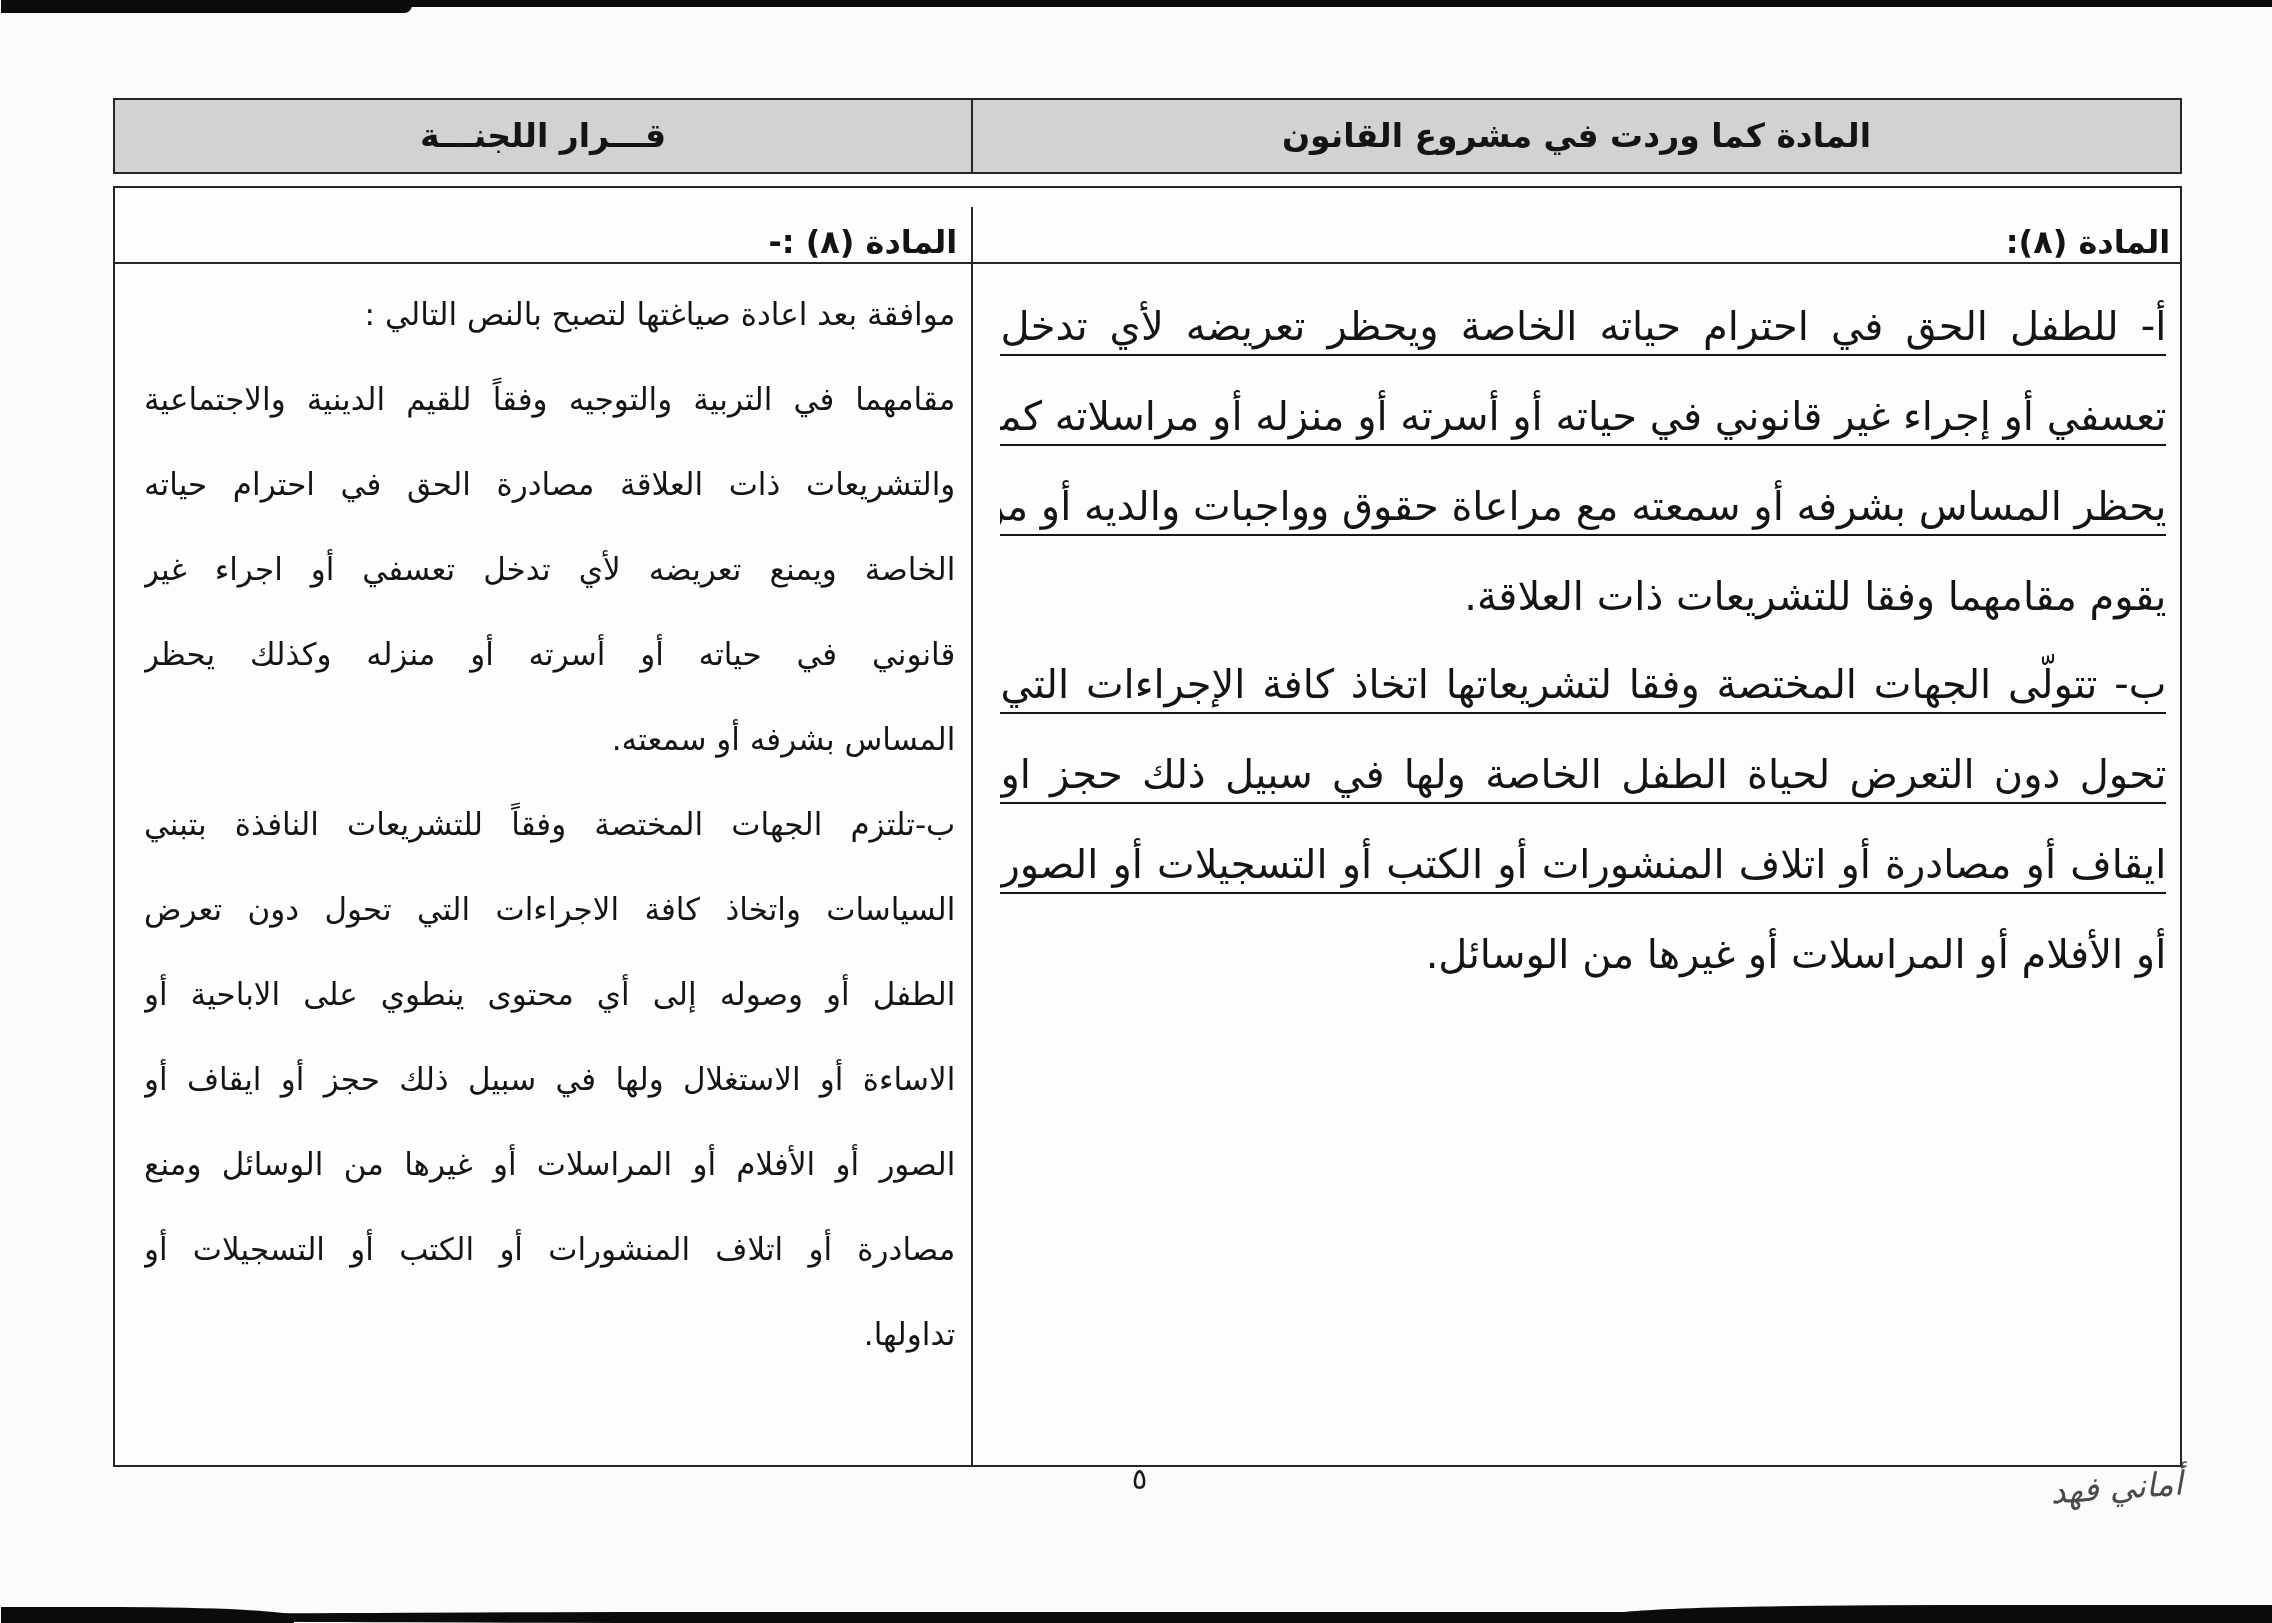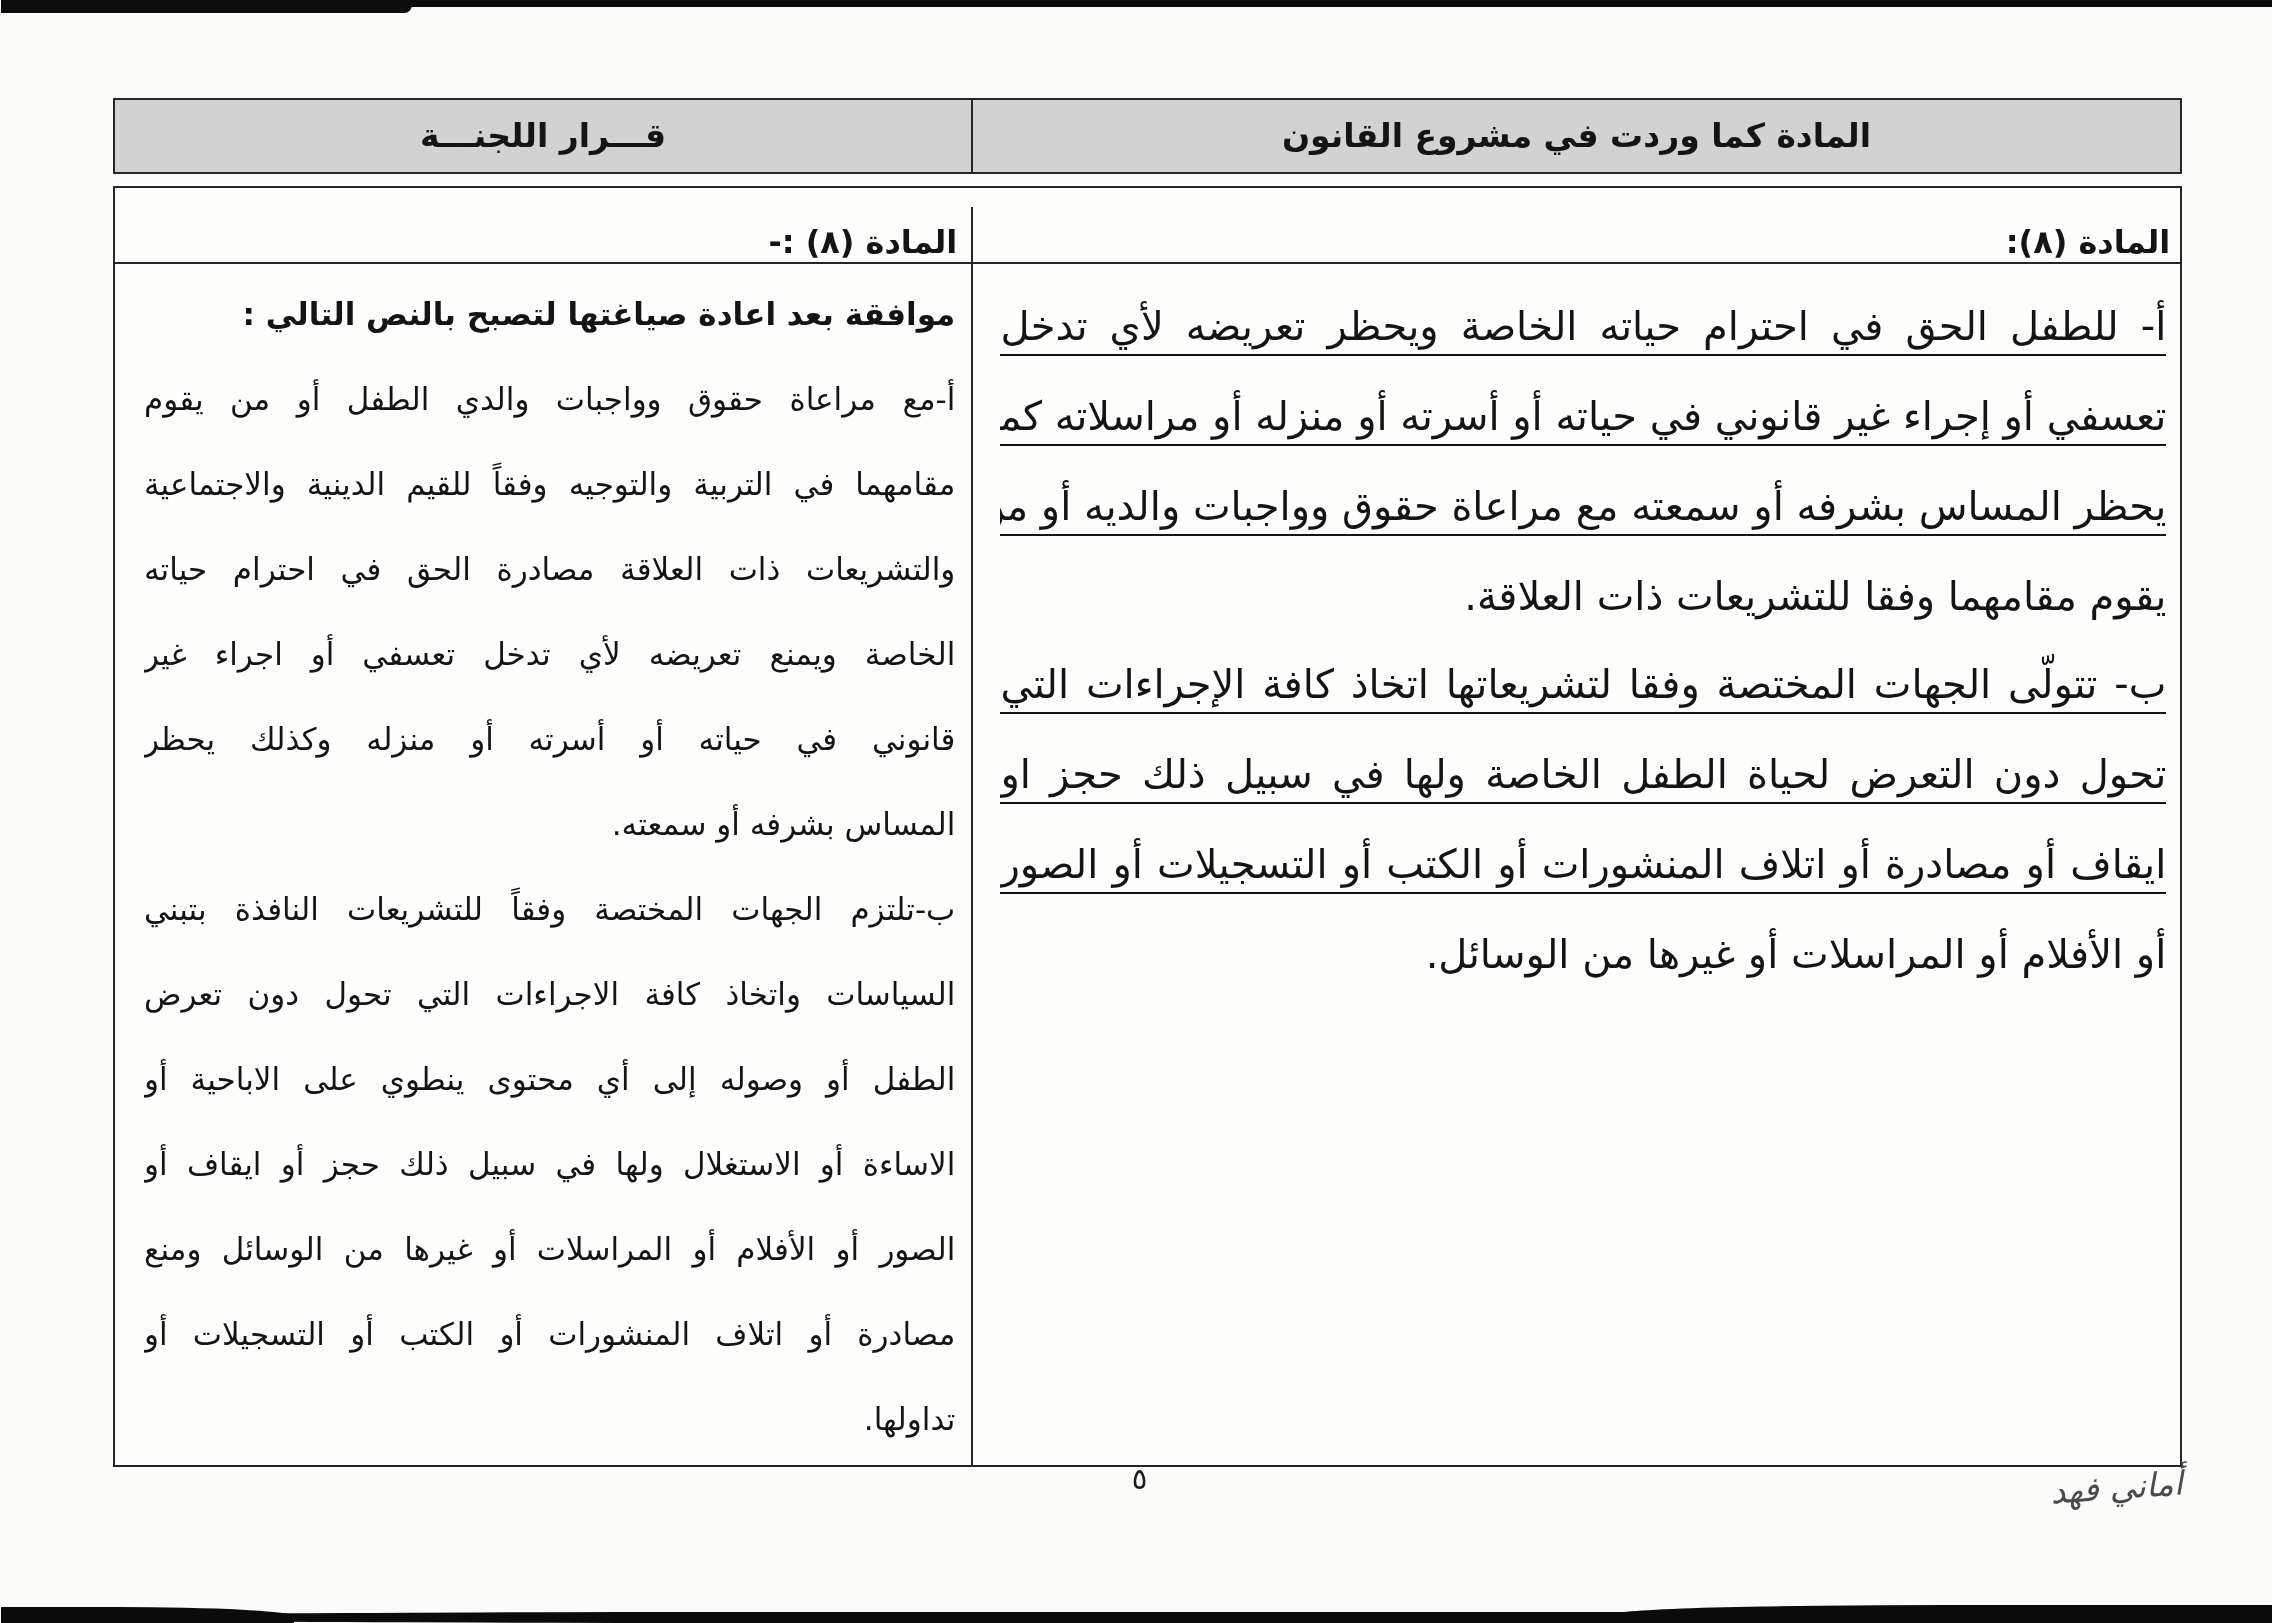--- a/index.html
+++ b/index.html
@@ -51,21 +51,21 @@
   }
   .a-line.end{text-align:right;text-align-last:right;border-bottom:none;}
   .a-line.end .u{border-bottom:2.9px solid #161616;padding-bottom:7.8px;padding-left:59px;margin-top:15px;}
 
   
   .d-line{
     font-size:31px;line-height:85px;
     text-align:justify;text-align-last:justify;
     white-space:nowrap;overflow:hidden;
   }
-  .d-line.intro{font-weight:bold;text-align:right;text-align-last:right;}
+  .d-line.intro{font-weight:normal;text-align:right;text-align-last:right;}
   .d-line.end{text-align:left;text-align-last:right;}
 
   
   .page-number{position:absolute;left:1110px;top:1462px;width:59px;text-align:center;
     font-size:29px;color:#1b1b1b;}
   .signature{position:absolute;left:2004px;top:1468px;width:225px;text-align:center;
     font-size:33px;color:#4a4a4a;font-style:italic;transform:rotate(-4deg);}
 </style>
 </head>
 <body>
@@ -91,21 +91,20 @@
       <div class="a-line">يحظر المساس بشرفه أو سمعته مع مراعاة حقوق وواجبات والديه أو من</div>
       <div class="a-line end"><span class="u">يقوم مقامهما وفقا للتشريعات ذات العلاقة.</span></div>
       <div class="a-line">ب- تتولّى الجهات المختصة وفقا لتشريعاتها اتخاذ كافة الإجراءات التي</div>
       <div class="a-line">تحول دون التعرض لحياة الطفل الخاصة ولها في سبيل ذلك حجز او</div>
       <div class="a-line">ايقاف أو مصادرة أو اتلاف المنشورات أو الكتب أو التسجيلات أو الصور</div>
       <div class="a-line end"><span class="u">أو الأفلام أو المراسلات أو غيرها من الوسائل.</span></div>
     </div>
 
     <div class="decision-cell">
       <div class="d-line intro">موافقة بعد اعادة صياغتها لتصبح بالنص التالي :</div>
-      <div class="d-line">أ-مع مراعاة حقوق وواجبات والدي الطفل أو من يقوم</div>
       <div class="d-line">مقامهما في التربية والتوجيه وفقاً للقيم الدينية والاجتماعية</div>
       <div class="d-line">والتشريعات ذات العلاقة مصادرة الحق في احترام حياته</div>
       <div class="d-line">الخاصة ويمنع تعريضه لأي تدخل تعسفي أو اجراء غير</div>
       <div class="d-line">قانوني في حياته أو أسرته أو منزله وكذلك يحظر</div>
       <div class="d-line end">المساس بشرفه أو سمعته.</div>
       <div class="d-line">ب-تلتزم الجهات المختصة وفقاً للتشريعات النافذة بتبني</div>
       <div class="d-line">السياسات واتخاذ كافة الاجراءات التي تحول دون تعرض</div>
       <div class="d-line">الطفل أو وصوله إلى أي محتوى ينطوي على الاباحية أو</div>
       <div class="d-line">الاساءة أو الاستغلال ولها في سبيل ذلك حجز أو ايقاف أو</div>
       <div class="d-line">الصور أو الأفلام أو المراسلات أو غيرها من الوسائل ومنع</div>

